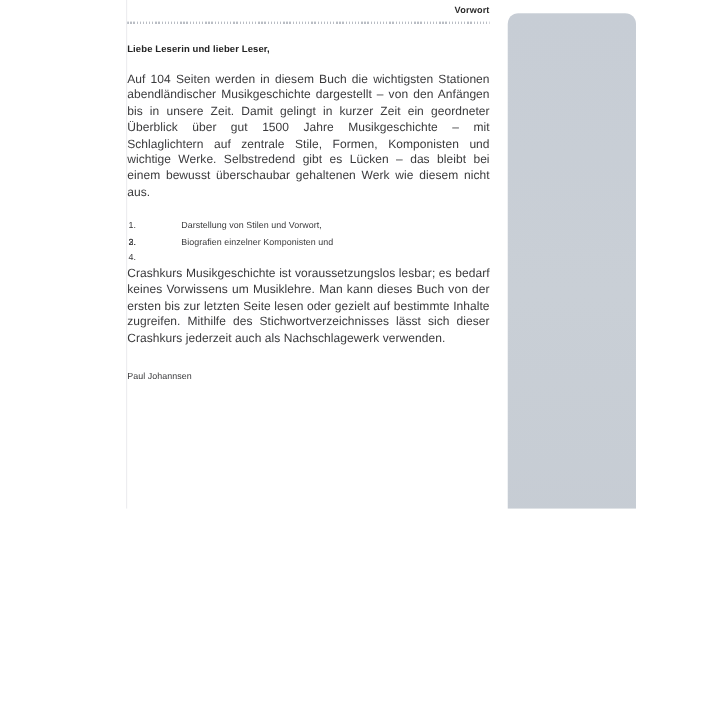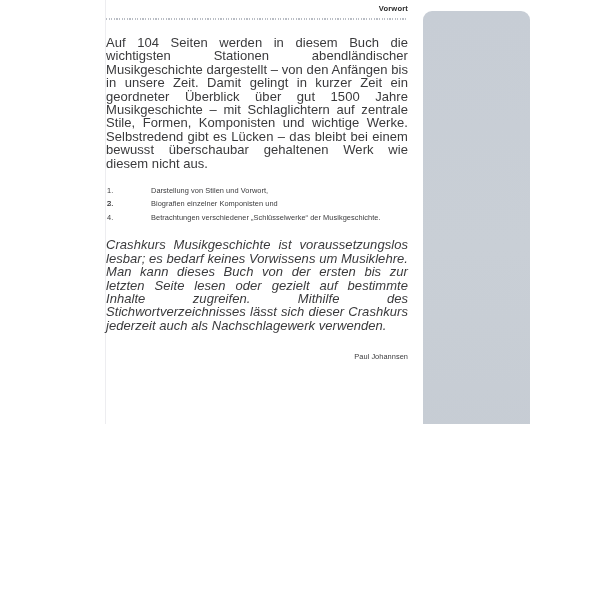--- a/index.html
+++ b/index.html
@@ -77,30 +77,30 @@
     width: 302px;
   }
   .salutation {
     font-size: 7.9px;
     font-weight: bold;
     color: #232323;
     letter-spacing: .1px;
     margin: 0 0 15px 0;
   }
   p.para {
-    font-size: 13px;
+    font-size: 10px;
     line-height: 13.4px;
     color: #3a3a3c;
     text-align: justify;
     margin: 0 0 14px 0;
     letter-spacing: .05px;
     -webkit-hyphens: none;
     hyphens: none;
   }
-  p.para.tight { margin-bottom: 0; font-style: italic; }
+  p.para.tight { margin-bottom: 0; }
 
   #intro-line {
     margin-top: 4px;
     margin-bottom: 14px;
   }
 
   
   #numbered-list {
     list-style: none;
     margin: 0 0 14px 0;
@@ -120,21 +120,20 @@
     top: 0;
     width: 20px;
   }
 
   #signature {
     margin-top: 18px;
     font-size: 7.4px;
     line-height: 13.4px;
     color: #3a3a3c;
     letter-spacing: .05px;
-    text-align: right;
   }
 
   
   #folio {
     position: absolute;
     left: 463px;
     top: 565px;
     width: 24px;
     text-align: center;
     font-size: 10.5px;
@@ -149,39 +148,39 @@
 
   <div id="grey-panel"></div>
   <div id="grey-panel-right"></div>
   <div id="margin-rule"></div>
 
   <div id="running-head">Vorwort</div>
   <div id="header-rule"></div>
 
   <div id="content">
 
+    <p class="salutation">Liebe Leserin und lieber Leser,</p>
 
     <p class="para">Auf 104 Seiten werden in diesem Buch die wichtigsten Stationen abendländischer Musikgeschichte dargestellt – von den Anfängen bis in unsere Zeit. Damit gelingt in kurzer Zeit ein geordneter Überblick über gut 1500 Jahre Musikgeschichte – mit Schlaglichtern auf zentrale Stile, Formen, Komponisten und wichtige Werke. Selbstredend gibt es Lücken – das bleibt bei einem bewusst überschaubar gehaltenen Werk wie diesem nicht aus.</p>
 
 
     <ol id="numbered-list">
       <li>
         <span class="num">1.</span>
         <span class="txt">Darstellung von Stilen und Vorwort,</span>
       </li>
       <li>
         <span class="num">2.</span>
       </li>
       <li>
         <span class="num">3.</span>
         <span class="txt">Biografien einzelner Komponisten und</span>
       </li>
       <li>
         <span class="num">4.</span>
-        <span class="txt">Betrachtungen verschiedener „Schlüsselwerke“ der Musikgeschichte.</span>
       </li>
     </ol>
 
     <p class="para tight">Crashkurs Musikgeschichte ist voraussetzungslos lesbar; es bedarf keines Vorwissens um Musiklehre. Man kann dieses Buch von der ersten bis zur letzten Seite lesen oder gezielt auf bestimmte Inhalte zugreifen. Mithilfe des Stichwortverzeichnisses lässt sich dieser Crashkurs jederzeit auch als Nachschlagewerk verwenden.</p>
 
     <p id="signature">Paul Johannsen</p>
   </div>
 
   <div id="folio">5</div>
 </div>

